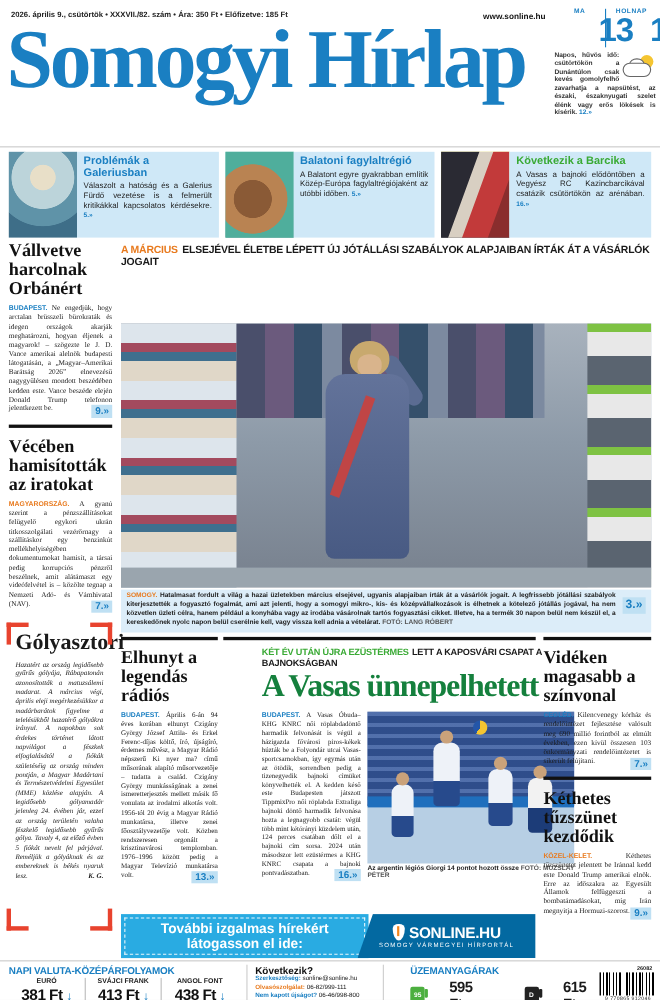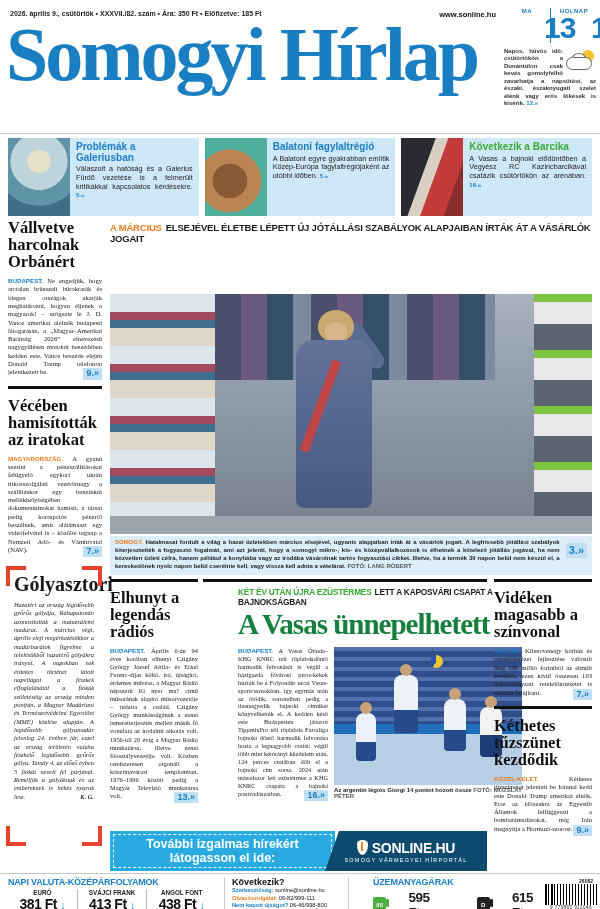--- a/index.html
+++ b/index.html
@@ -104,21 +104,21 @@
   .vb-p4{left:22px;top:66px;width:20px;height:48px;}
   .vb-head{position:absolute;width:12px;height:12px;border-radius:50%;background:#caa27a;}
   .vb-caption{margin-top:2px;font-size:6px;font-weight:bold;color:#222;}
   .rightcol{position:absolute;left:494px;top:589px;width:98px;}
   .rightcol .bar{margin:9px 0 8px;}
   
   .banner{position:absolute;left:110px;top:831px;width:377px;height:40px;display:flex;}
   .ban-blue{flex:1;background:#29abe2;position:relative;display:flex;flex-direction:column;justify-content:center;
             align-items:center;color:#fff;font-weight:bold;font-size:12.5px;line-height:1.15;}
   .ban-dash{position:absolute;inset:3px;border:1.5px dashed rgba(255,255,255,.9);pointer-events:none;}
-  .ban-orange{width:162px;background:#0c4a6e;color:#fff;display:flex;flex-direction:column;justify-content:center;
+  .ban-orange{width:162px;background:#0369a1;color:#fff;display:flex;flex-direction:column;justify-content:center;
               align-items:center;clip-path:polygon(14px 0,100% 0,100% 100%,0 100%);margin-left:-10px;}
   .ban-logo-row{display:flex;align-items:center;gap:4px;}
   .shield{width:11px;height:15px;background:#fff;border-radius:5px 5px 50% 50%/4px 4px 70% 70%;position:relative;}
   .shield::after{content:"";position:absolute;left:4.5px;top:2px;width:2px;height:9px;background:#f1861d;}
   .ban-brand{font-size:14px;font-weight:bold;letter-spacing:-.3px;}
   .ban-sub{font-size:5.5px;letter-spacing:1.2px;margin-top:1px;}
   
   .f-cur{position:absolute;left:8px;top:877px;width:208px;}
   .f-head{font-size:9px;font-weight:bold;color:#1a7fc2;letter-spacing:-.2px;}
   .cur-row{display:flex;margin-top:2px;}

